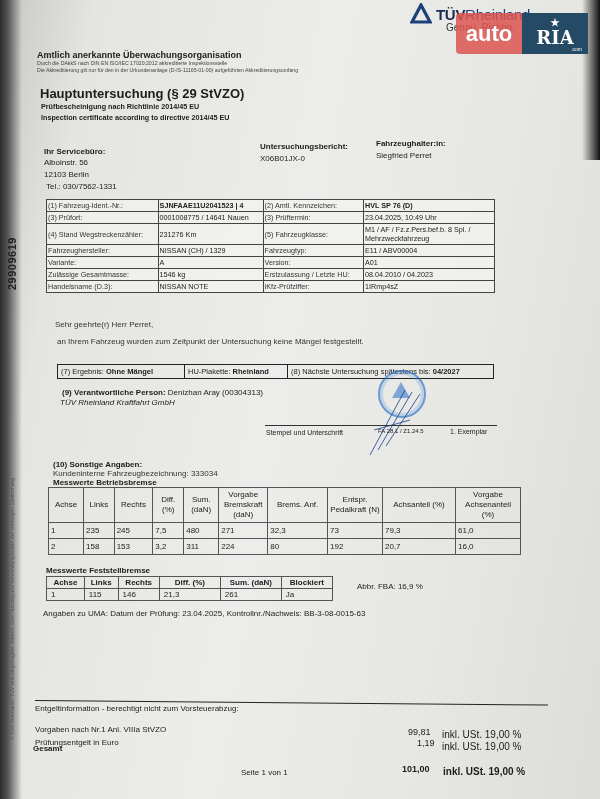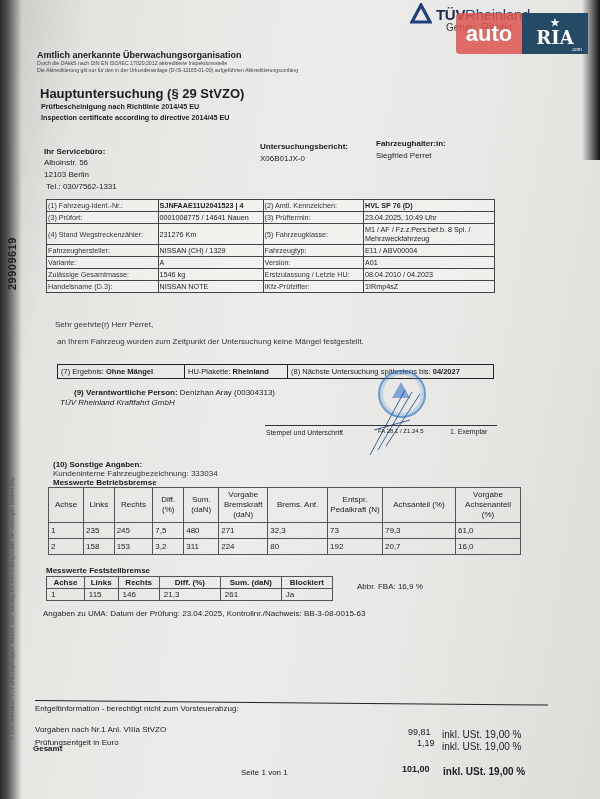--- a/index.html
+++ b/index.html
@@ -150,21 +150,21 @@
 <table class="abs res">
   <tbody>
       <tr>
     <td style="width:120px;"><span>(7) Ergebnis:</span> <b>Ohne Mängel</b></td>
     <td style="width:96px;"><span>HU-Plakette:</span> <b>Rheinland</b></td>
     <td><span>(8) Nächste Untersuchung spätestens bis:</span> <b>04/2027</b></td>
   </tr>
 </tbody>
   </table>
 
-<div class="abs t8" style="left:74px;top:388px;"><b>(9) Verantwortliche Person:</b> <span>Denizhan Aray (00304313)</span></div>
+<div class="abs t8" style="left:62px;top:388px;"><b>(9) Verantwortliche Person:</b> <span>Denizhan Aray (00304313)</span></div>
 <div class="abs t8" style="left:60px;top:398px;font-style:italic;">TÜV Rheinland Kraftfahrt GmbH</div>
 
 <div class="abs stamp">
     <div class="stamp-tri"></div>
   </div>
 <svg class="abs" style="left:360px;top:380px;" width="70" height="80">
   <path d="M10 75 L45 10 M18 70 L52 12 M26 66 L60 14 M14 50 L50 40" stroke="#2a4f99" stroke-width="0.9" fill="none"></path>
 </svg>
 <div class="abs sig-line"></div>
 <div class="abs t7" style="left:266px;top:429px;">Stempel und Unterschrift</div>

